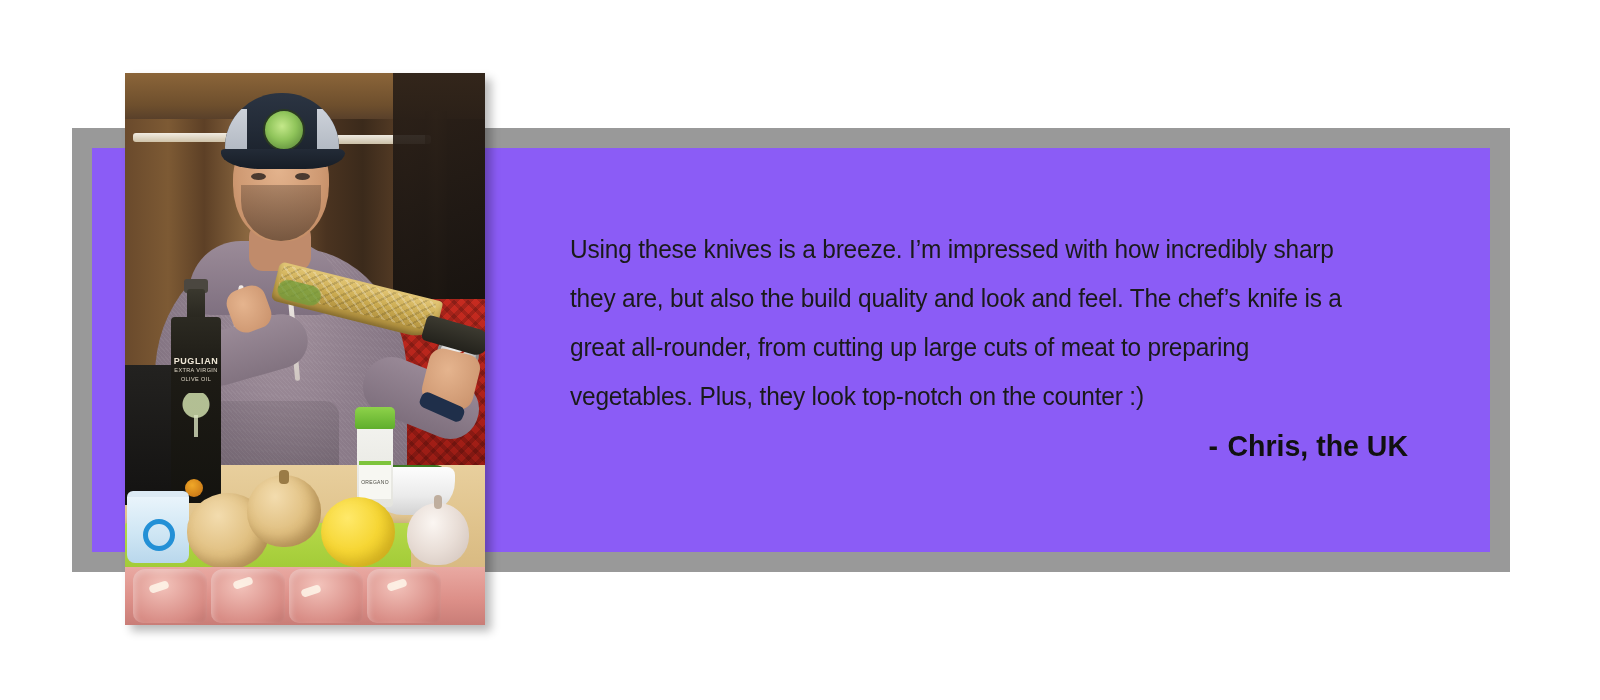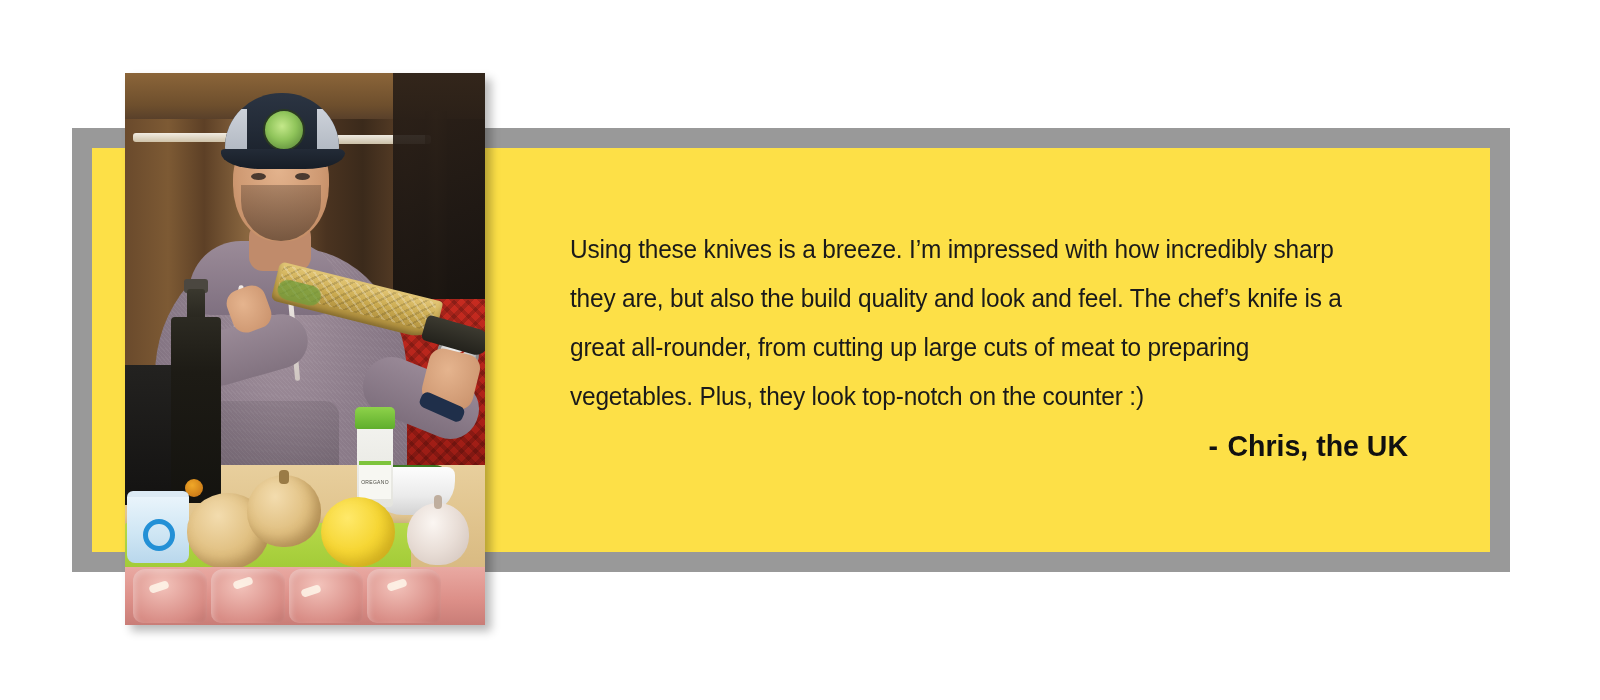--- a/index.html
+++ b/index.html
@@ -41,21 +41,21 @@
   .frame .bar-left   { left: 0;    top: 0;     width: 20px;   height: 444px; }
   .frame .bar-right  { right: 0;   top: 0;     width: 20px;   height: 444px; }
 
   
   .quote-panel {
     position: absolute;
     left: 92px;
     top: 148px;
     width: 1398px;
     height: 404px;
-    background: #fde047;
+    background: #8b5cf6;
   }
 
   
   .quote-text {
     position: absolute;
     left: 478px;
     top: 77px;
     width: 838px;
     font-size: 26px;
     line-height: 49px;
@@ -583,20 +583,26 @@
       <div class="hand h-right"></div>
       <div class="watch"></div>
 
       <div class="counter"></div>
       <div class="board-shadow"></div>
       <div class="dark-left-box"></div>
 
       <div class="oil-cap"></div>
       <div class="oil-neck"></div>
       <div class="oil-bottle"></div>
+      <div class="oil-label">
+        <div class="l1">PUGLIAN</div>
+        <div class="l2">EXTRA VIRGIN</div>
+        <div class="l2">OLIVE OIL</div>
+        <div class="oil-tree"></div>
+      </div>
       <div class="oil-seal"></div>
 
       <div class="bowl-herbs"></div>
       <div class="bowl"></div>
 
       <div class="spice-jar"></div>
       <div class="spice-label">OREGANO</div>
       <div class="spice-lid"></div>
 
       <div class="board"></div>

